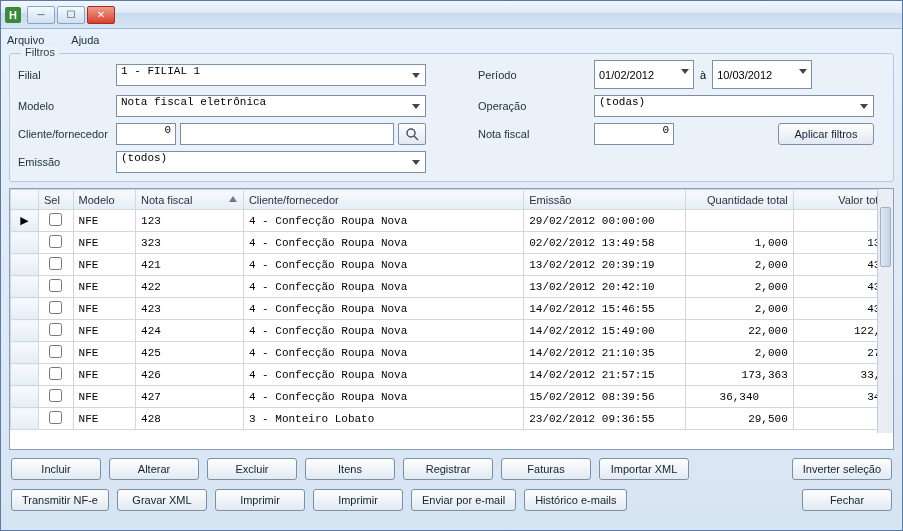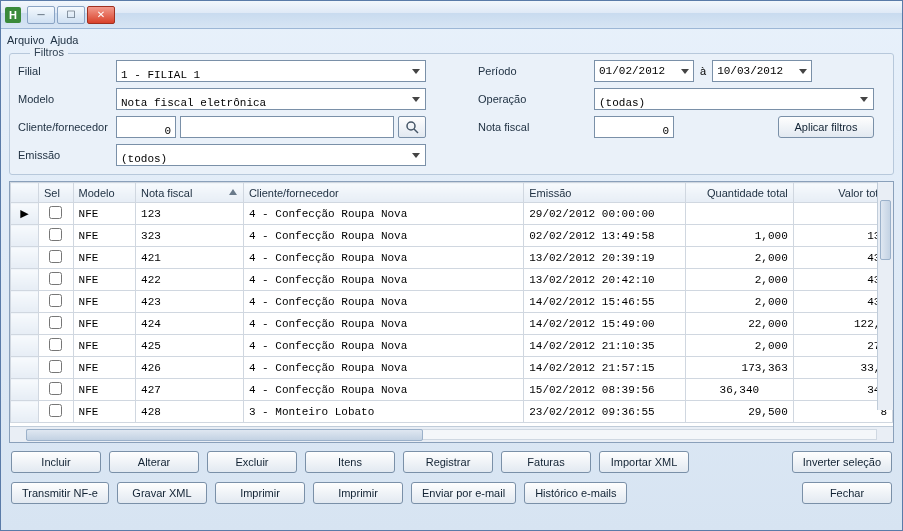--- a/index.html
+++ b/index.html
@@ -51,35 +51,35 @@
 .win-btn.close {
   background: linear-gradient(to bottom, #f29b8d, #d9412a);
   color: #fff;
   border-color: #a0301f;
 }
 .menubar {
   height: 22px;
   display: flex;
   align-items: center;
   padding: 0 6px;
-  gap: 6px;
+  gap: 27px;
   color: #234;
 }
 .menubar span { cursor: pointer; }
 .filters-group {
   margin: 2px 8px 4px 8px;
   border: 1px solid #b7c8db;
   border-radius: 3px;
   padding: 6px 8px 8px 8px;
   position: relative;
   background: #eaf1f9;
 }
 .filters-group .legend {
   position: absolute;
-  top: -8px; left: 20px;
+  top: -8px; left: 11px;
   background: #eaf1f9;
   padding: 0 4px;
   font-size: 11px;
   color: #345;
 }
 .filters-grid {
   display: grid;
   grid-template-columns: 92px 310px 40px 110px 280px;
   row-gap: 6px;
   column-gap: 6px;
@@ -87,44 +87,44 @@
 }
 .label { color: #234; }
 .combo, .textbox {
   height: 22px;
   border: 1px solid #7a90a8;
   background: #fff;
   font-family: "Courier New", monospace;
   font-size: 11px;
   padding: 0 4px;
   display: flex;
-  align-items: flex-end;
+  align-items: flex-start;
   position: relative;
 }
 .combo::after {
   content: "";
   position: absolute;
   right: 5px; top: 8px;
   border-left: 4px solid transparent;
   border-right: 4px solid transparent;
   border-top: 5px solid #444;
 }
 .textbox input {
   border: none; outline: none; width: 100%;
   font-family: inherit; font-size: inherit;
   text-align: right;
 }
 .textbox.left input { text-align: left; }
 .period-row { display: flex; align-items: center; gap: 6px; }
 .date-combo {
   width: 100px;
-  height: 22px;
+  height: 29px;
   border: 1px solid #7a90a8;
   background: #fff;
-  font-family: Liberation Mono, monospace;
+  font-family: Liberation Sans, sans-serif;
   font-size: 11px;
   padding: 0 16px 0 4px;
   display: flex; align-items: center;
   position: relative;
 }
 .date-combo::after {
   content: "";
   position: absolute; right: 4px; top: 8px;
   border-left: 4px solid transparent;
   border-right: 4px solid transparent;
@@ -149,21 +149,20 @@
   color: #123;
   min-width: 90px;
 }
 .grid-wrap {
   margin: 2px 8px;
   border: 1px solid #8aa0ba;
   background: #fff;
   height: 262px;
   position: relative;
   display: flex;
-  flex-direction: column;
 }
 .inner-scroll {
   flex: 1;
   overflow: hidden;
   position: relative;
 }
 table {
   border-collapse: collapse;
   width: 100%;
   table-layout: fixed;

